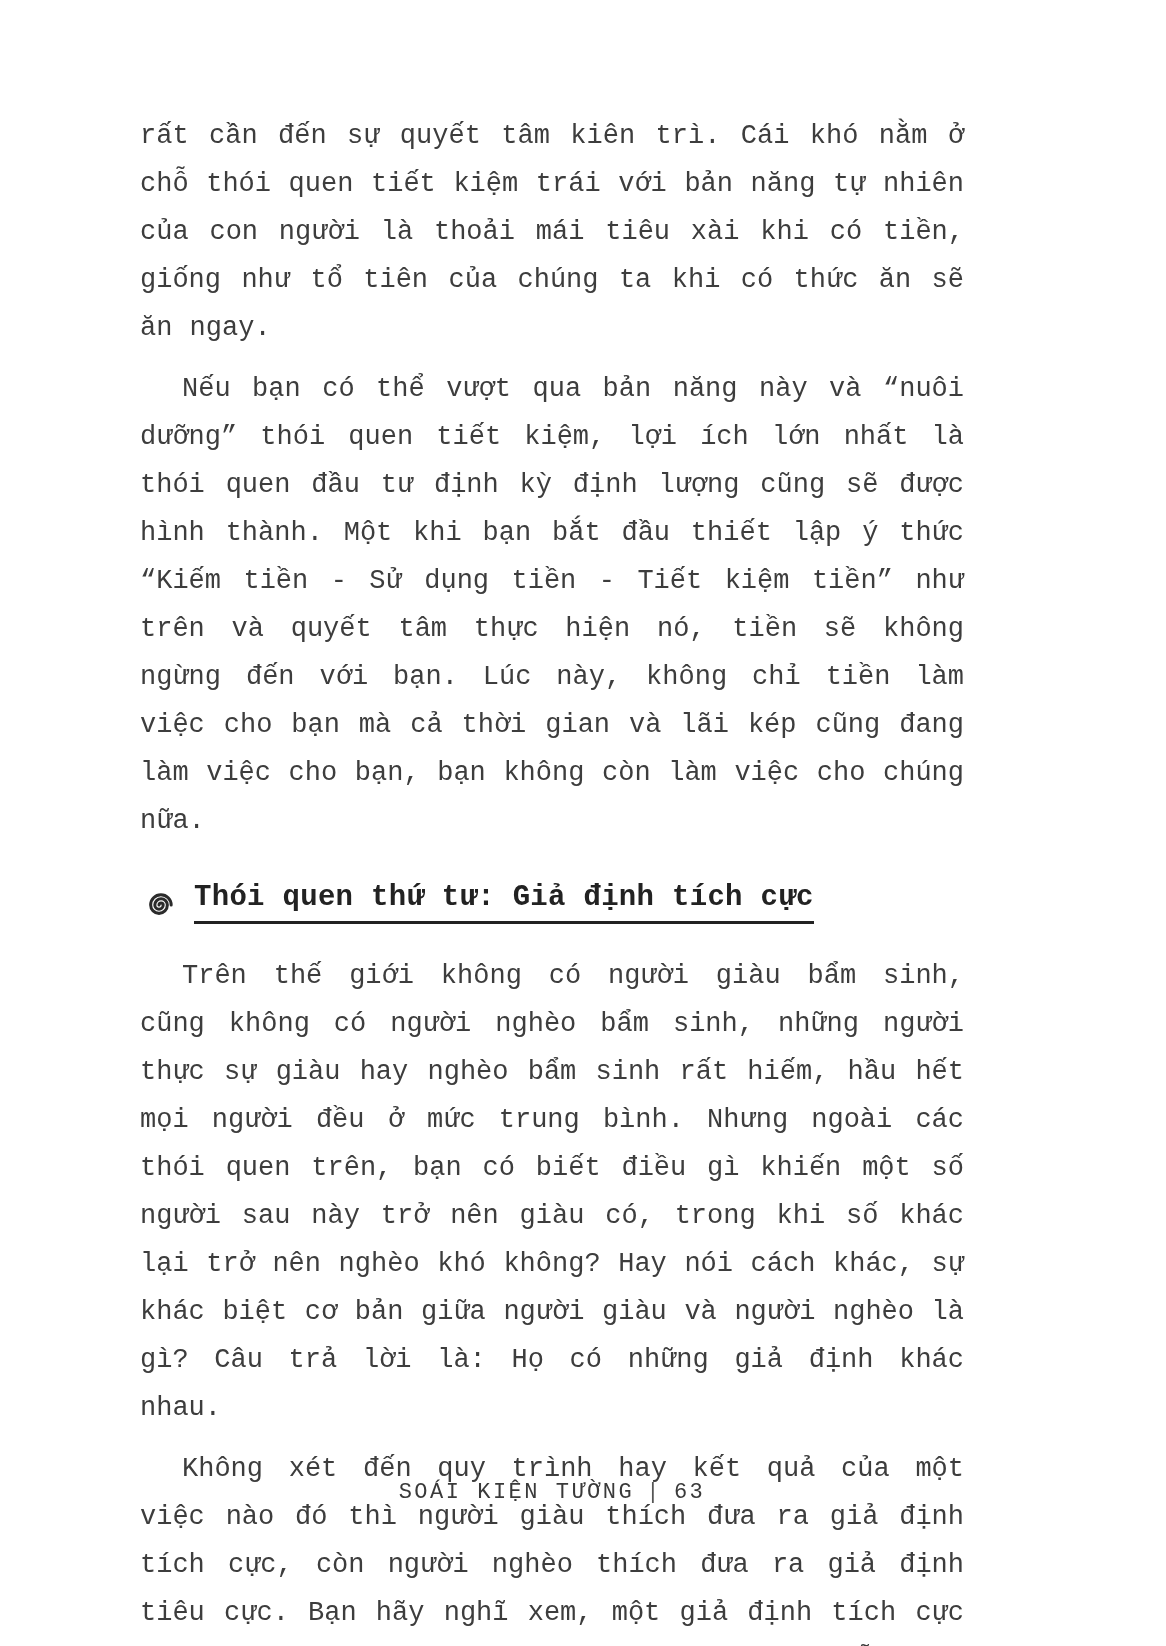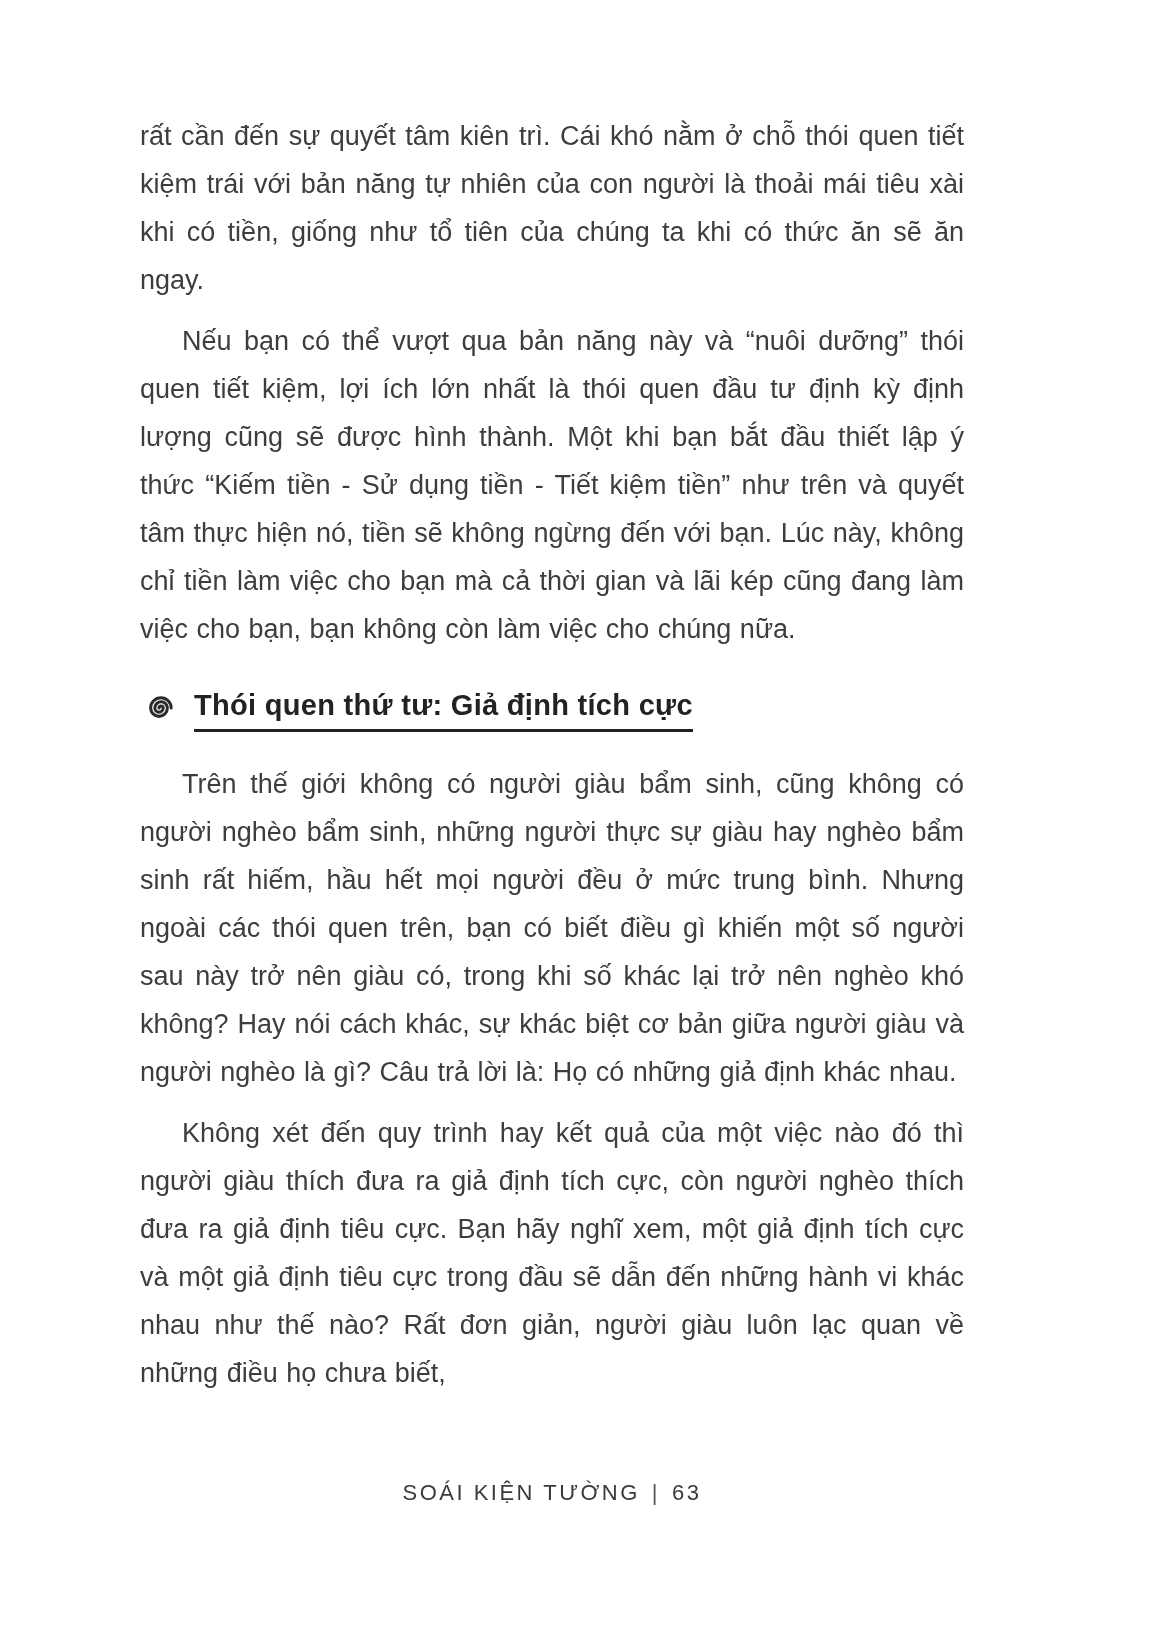--- a/index.html
+++ b/index.html
@@ -5,21 +5,21 @@
   html, body {
     margin: 0;
     padding: 0;
     background: #ffffff;
   }
   .page {
     position: relative;
     width: 1166px;
     height: 1646px;
     background: #ffffff;
-    font-family: Liberation Sans, sans-serif;
+    font-family: Liberation Mono, monospace;
     color: #3d3d3d;
     overflow: hidden;
   }
   .content {
     position: absolute;
     left: 140px;
     top: 112px;
     width: 824px;
   }
   p.body-par {
@@ -29,21 +29,21 @@
     margin: 0 0 13px 0;
     color: #3d3d3d;
     text-indent: 42px;
     word-spacing: 1px;
   }
   p.body-par.no-indent {
     text-indent: 0;
   }
   .heading {
     display: flex;
-    align-items: flex-start;
+    align-items: flex-end;
     gap: 16px;
     margin: 36px 0 28px 0;
   }
   .heading .icon-wrap {
     flex: 0 0 auto;
     width: 38px;
     height: 38px;
     display: flex;
     align-items: center;
     justify-content: center;

